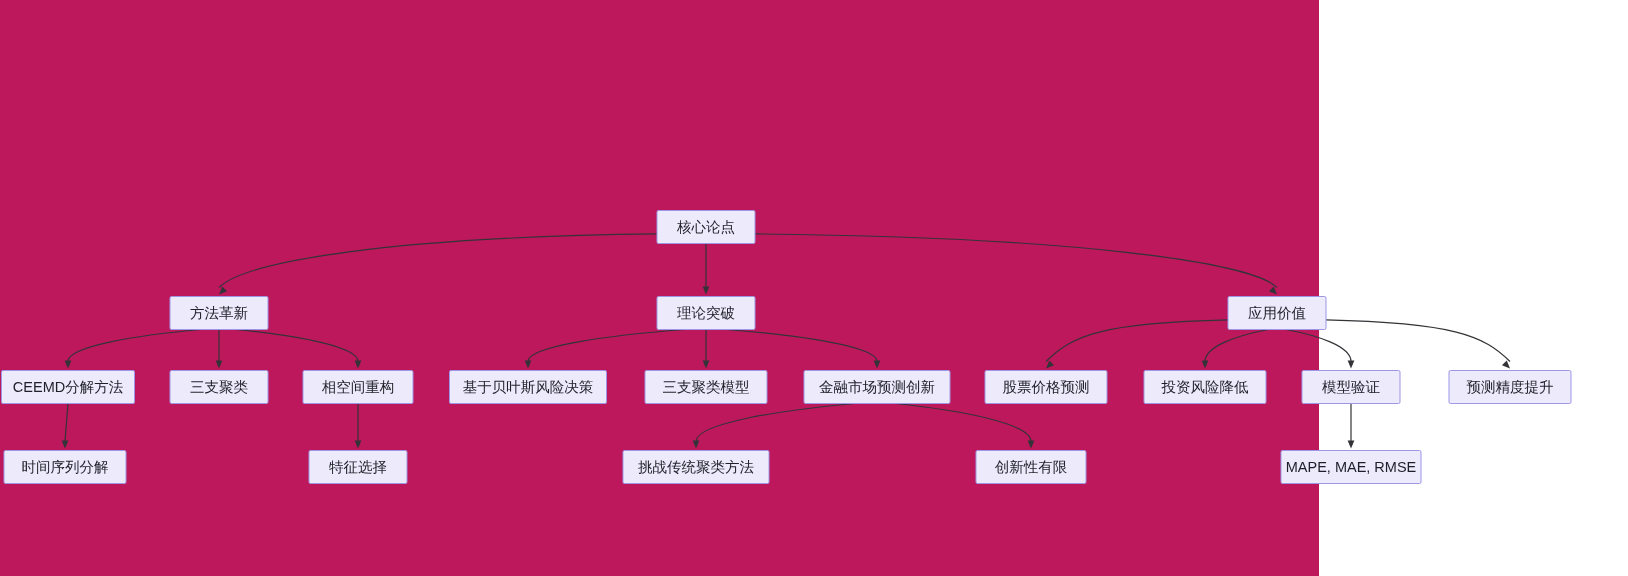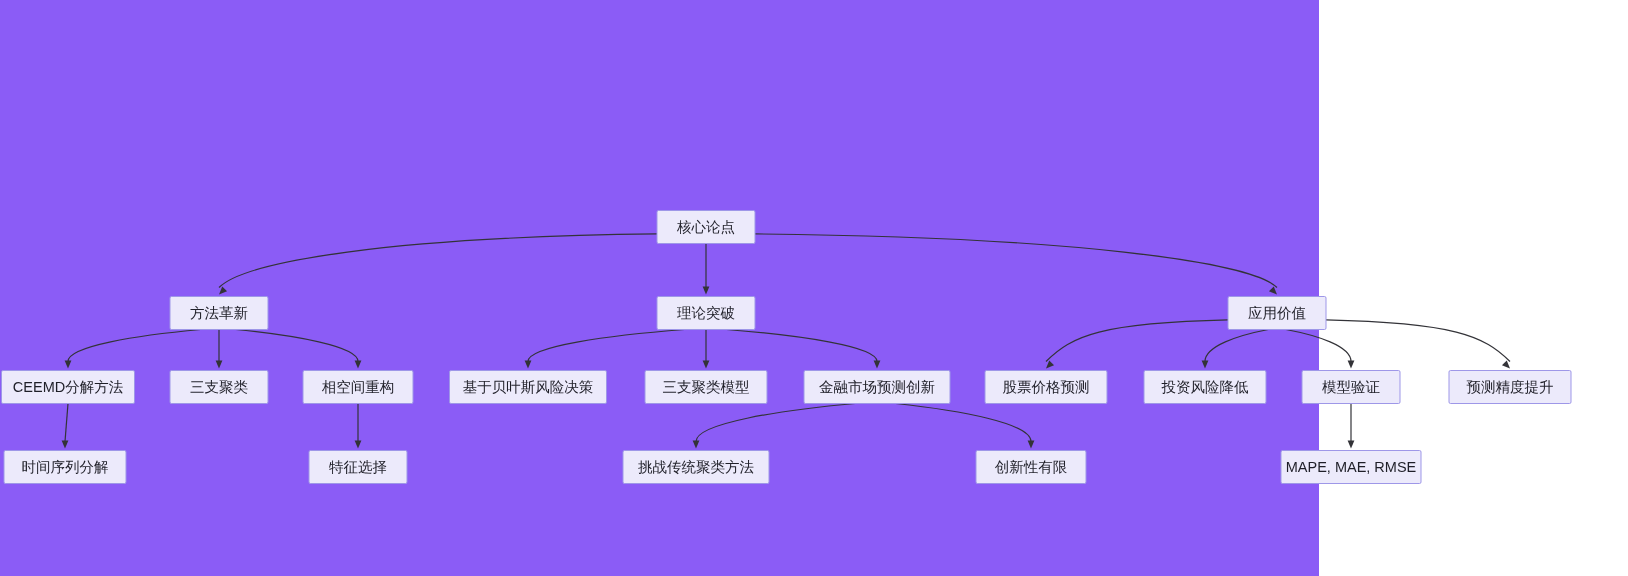--- a/index.html
+++ b/index.html
@@ -11,21 +11,21 @@
     width: 1628px;
     height: 576px;
     font-family: "Liberation Sans", "DejaVu Sans", sans-serif;
     overflow: hidden;
     position: relative;
   }
   #diagram-root {
     position: relative;
     width: 1319px;
     height: 576px;
-    background: #8b5cf6;
+    background: #be185d;
   }
   svg#flow {
     position: absolute;
     left: 0;
     top: 0;
     width: 1628px;
     height: 576px;
     display: block;
   }
   .node-rect {

